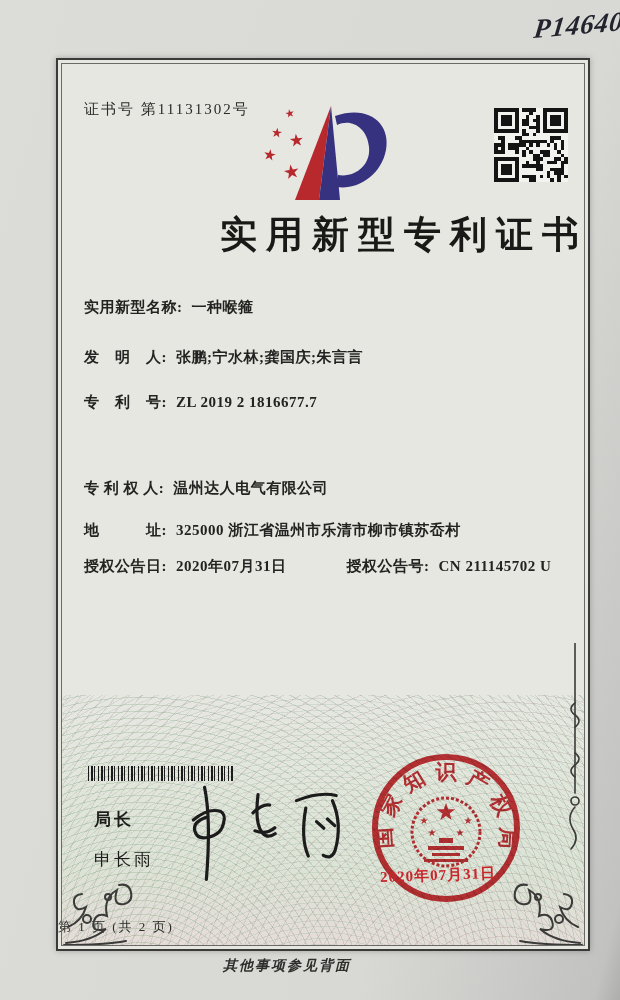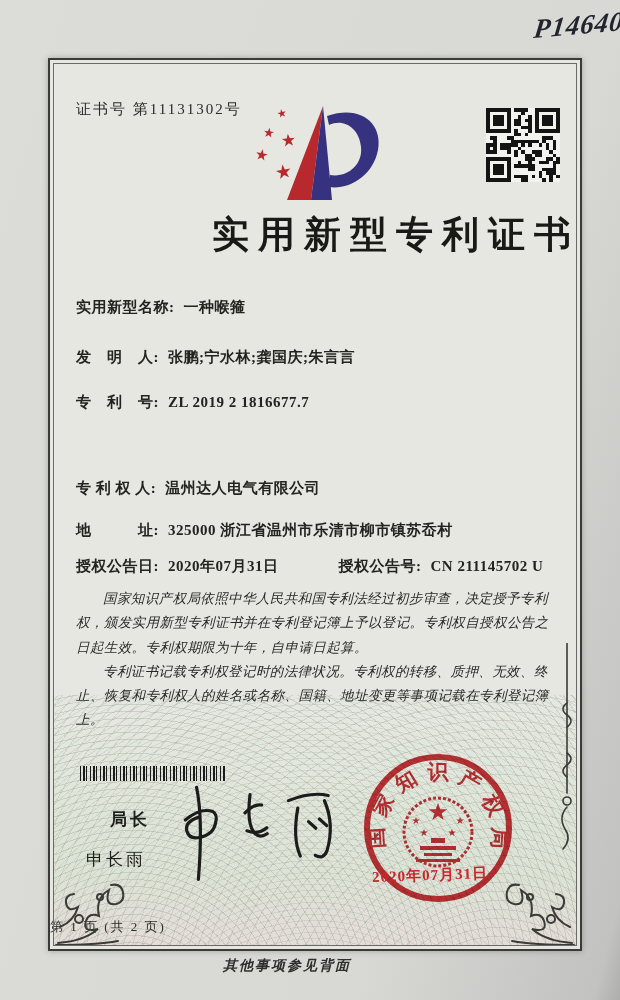--- a/index.html
+++ b/index.html
@@ -3,21 +3,21 @@
 <meta charset="utf-8">
 <style>
   html,body{margin:0;padding:0;background:#c7c7c5;}
   .stage{position:relative;width:620px;height:1000px;overflow:hidden;
          background:linear-gradient(105deg,#dcdcd9 0%,#d8d8d5 70%,#c2c2c0 97%,#aeaeac 100%);
          font-family:"Liberation Serif","DejaVu Serif",serif;color:#1d1d1b;}
   
   .hand-code{position:absolute;left:534px;top:10px;font-size:27px;font-style:italic;
              color:#23232e;transform:rotate(-5deg) skewX(-12deg);letter-spacing:1px;font-weight:600;}
   
-  .frame{position:absolute;left:48px;top:58px;width:530px;height:889px;
+  .frame{position:absolute;left:56px;top:58px;width:530px;height:889px;
          border:2.5px solid #39393六;border:2.5px solid #3a3a38;background:#e7e7e2;
          box-shadow:0 0 6px rgba(0,0,0,.25);}
   .frame::after{content:"";position:absolute;inset:3px;border:1px solid #6a6a66;pointer-events:none;}
   
   .guilloche{position:absolute;left:4px;right:4px;bottom:4px;height:250px;
     background:
       repeating-radial-gradient(circle at 15% 130%, rgba(120,160,120,.28) 0 1px, transparent 1px 7px),
       repeating-radial-gradient(circle at 85% 140%, rgba(150,120,130,.20) 0 1px, transparent 1px 9px),
       repeating-radial-gradient(circle at 50% 160%, rgba(120,150,130,.18) 0 1px, transparent 1px 6px),
       linear-gradient(#e7e7e2 0%,#e2e6dc 30%,#dde3d6 70%,#e5dcd8 100%);}
@@ -37,21 +37,21 @@
   .row2{display:flex;}
   .row2 .cell2{margin-left:60px;}
   
   .body-text{position:absolute;left:26px;right:20px;top:527px;font-size:13.5px;
              line-height:1.8;font-style:italic;color:#29292六;color:#292927;}
   .body-text p{margin:0;text-indent:2em;letter-spacing:.4px;}
   
   .barcode{position:absolute;left:30px;top:706px;width:146px;height:15px;
     background:repeating-linear-gradient(90deg,#1b1b1b 0 1px,transparent 1px 3px,#1b1b1b 3px 5px,transparent 5px 6px,#1b1b1b 6px 7px,transparent 7px 10px);}
   
-  .sig-title{position:absolute;left:36px;top:748px;font-size:17px;font-weight:700;letter-spacing:3px;margin-left:24px;}
+  .sig-title{position:absolute;left:36px;top:748px;font-size:17px;font-weight:700;letter-spacing:3px;}
   .sig-name{position:absolute;left:36px;top:788px;font-size:17px;font-weight:400;letter-spacing:3px;}
   .sig-hand{position:absolute;left:118px;top:712px;width:190px;height:120px;transform:rotate(-3deg);}
   
   .seal{position:absolute;left:308px;top:688px;width:160px;height:160px;
         mix-blend-mode:multiply;opacity:.93;}
   .seal-date{position:absolute;left:322px;top:806px;font-size:15px;font-weight:700;
              letter-spacing:1px;color:#c9252b;transform:rotate(-2deg);}
   
   .page-num{position:absolute;left:0;right:0;top:858px;text-align:left;font-size:13px;
             letter-spacing:2px;color:#2c2c2a;}
@@ -332,24 +332,20 @@
     </div>
     <div class="row row2" style="top:497px">
       <span>
         <span class="lbl">授权公告日:</span><span class="val">2020年07月31日</span>
       </span>
       <span class="cell2">
         <span class="lbl">授权公告号:</span><span class="val">CN 211145702 U</span>
       </span>
     </div>
 
-    <div class="body-text">
-      <p>国家知识产权局依照中华人民共和国专利法经过初步审查，决定授予专利权，颁发实用新型专利证书并在专利登记簿上予以登记。专利权自授权公告之日起生效。专利权期限为十年，自申请日起算。</p>
-      <p>专利证书记载专利权登记时的法律状况。专利权的转移、质押、无效、终止、恢复和专利权人的姓名或名称、国籍、地址变更等事项记载在专利登记簿上。</p>
-    </div>
 
     <div class="barcode"></div>
 
     <div class="sig-title">局长</div>
     <div class="sig-name">申长雨</div>
 
     <svg class="sig-hand" viewBox="0 0 190 120" fill="none" stroke="#1c1c1c" stroke-width="3.2" stroke-linecap="round" stroke-linejoin="round">
       <path d="M18,44 q16,-12 28,-7 q5,3 2,12 q-3,11 -16,13 q-11,2 -13,-7 q-2,-9 12,-13"></path>
       <path d="M31,12 q5,32 -3,92"></path>
       <path d="M78,40 q10,-9 17,-7"></path>

